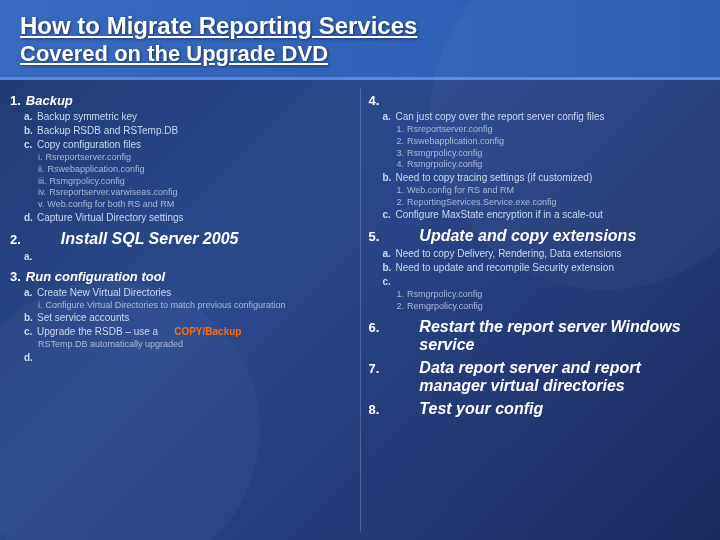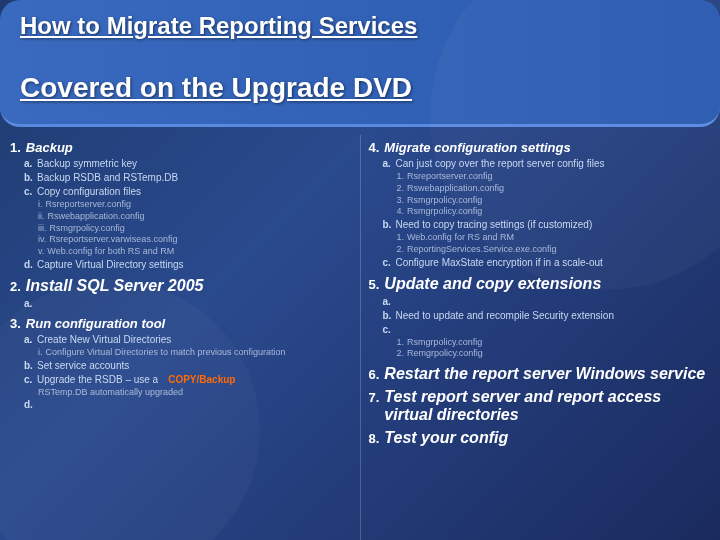--- a/index.html
+++ b/index.html
@@ -36,23 +36,22 @@
       top: -60px;
       right: -60px;
       width: 350px;
       height: 350px;
       border-radius: 50%;
       background: rgba(255,255,255,0.03);
     }
 
     .header {
       background: linear-gradient(90deg, #3a6abf 0%, #2a5aaf 100%);
-      padding: 12px 20px 20px 20px;
+      padding: 12px 20px 10px 20px;
       border-bottom: 3px solid #5a8ae0;
-      border-radius: 20px;
     }
 
     .header h1 {
       color: #ffffff;
       font-size: 26px;
       font-weight: bold;
       line-height: 1.2;
       text-shadow: 1px 1px 3px rgba(0,0,0,0.5);
     }
 
@@ -130,30 +129,31 @@
 
     .section-title {
       color: #ffffff;
       font-weight: bold;
       font-size: 13px;
       font-style: italic;
     }
 
     .section-title.large {
       font-size: 16px;
+      margin-left: 35px;
     }
   </style>
 </head>
 <body>
 
 <div class="slide">
   <div class="header">
     <h1>
       <span>How to Migrate Reporting Services</span>
-      <span style="text-decoration:underline;font-size:28px;margin-top:30px;">Covered on the Upgrade DVD</span>
+      <span style="text-decoration:underline;font-size:22px;">Covered on the Upgrade DVD</span>
     </h1>
   </div>
 
   <div class="content">
 
     <div class="left-col">
 
       <div class="section-block">
         <div class="section-title-row">
           <span class="section-number">1.</span>
@@ -220,37 +220,36 @@
           <span>i.</span>
           <span>Configure Virtual Directories to match previous configuration</span>
         </div>
         <div class="alpha-item">
           <span class="alpha-label">b.</span>
           <span>Set service accounts</span>
         </div>
         <div class="alpha-item">
           <span class="alpha-label">c.</span>
           <span>Upgrade the RSDB – use a</span>
-          <span class="highlight-orange" style="margin-left:7px;">COPY/Backup</span>
+          <span class="highlight-orange" style="margin-left:13px;">COPY/Backup</span>
         </div>
         <div class="bullet-item">
           <span>RSTemp.DB automatically upgraded</span>
         </div>
         <div class="alpha-item">
           <span class="alpha-label">d.</span>
         </div>
       </div>
     </div>
 
     <div class="right-col">
 
       <div class="section-block">
         <div class="section-title-row">
           <span class="section-number">4.</span>
-          <span class="section-title">Migrate configuration settings</span>
         </div>
         <div class="alpha-item">
           <span class="alpha-label">a.</span>
           <span>Can just copy over the report server config files</span>
         </div>
         <div class="bullet-item">
           <span>1.</span>
           <span>Rsreportserver.config</span>
         </div>
         <div class="bullet-item">
@@ -283,20 +282,21 @@
         </div>
       </div>
 
       <div class="section-block">
         <div class="section-title-row">
           <span class="section-number">5.</span>
           <span class="section-title large">Update and copy extensions</span>
         </div>
         <div class="alpha-item">
           <span class="alpha-label">a.</span>
+          <span>Need to copy Delivery, Rendering, Data extensions</span>
         </div>
         <div class="alpha-item">
           <span class="alpha-label">b.</span>
           <span>Need to update and recompile Security extension</span>
         </div>
         <div class="alpha-item">
           <span class="alpha-label">c.</span>
         </div>
         <div class="bullet-item">
           <span>1.</span>
@@ -311,21 +311,21 @@
       <div class="section-block">
         <div class="section-title-row">
           <span class="section-number">6.</span>
           <span class="section-title large">Restart the report server Windows service</span>
         </div>
       </div>
 
       <div class="section-block">
         <div class="section-title-row">
           <span class="section-number">7.</span>
-          <span class="section-title large">Test report server and report access virtual directories</span>
+          <span class="section-title large">Data report server and report manager virtual directories</span>
         </div>
       </div>
 
       <div class="section-block">
         <div class="section-title-row">
           <span class="section-number">8.</span>
           <span class="section-title large">Test your config</span>
         </div>
       </div>
 

